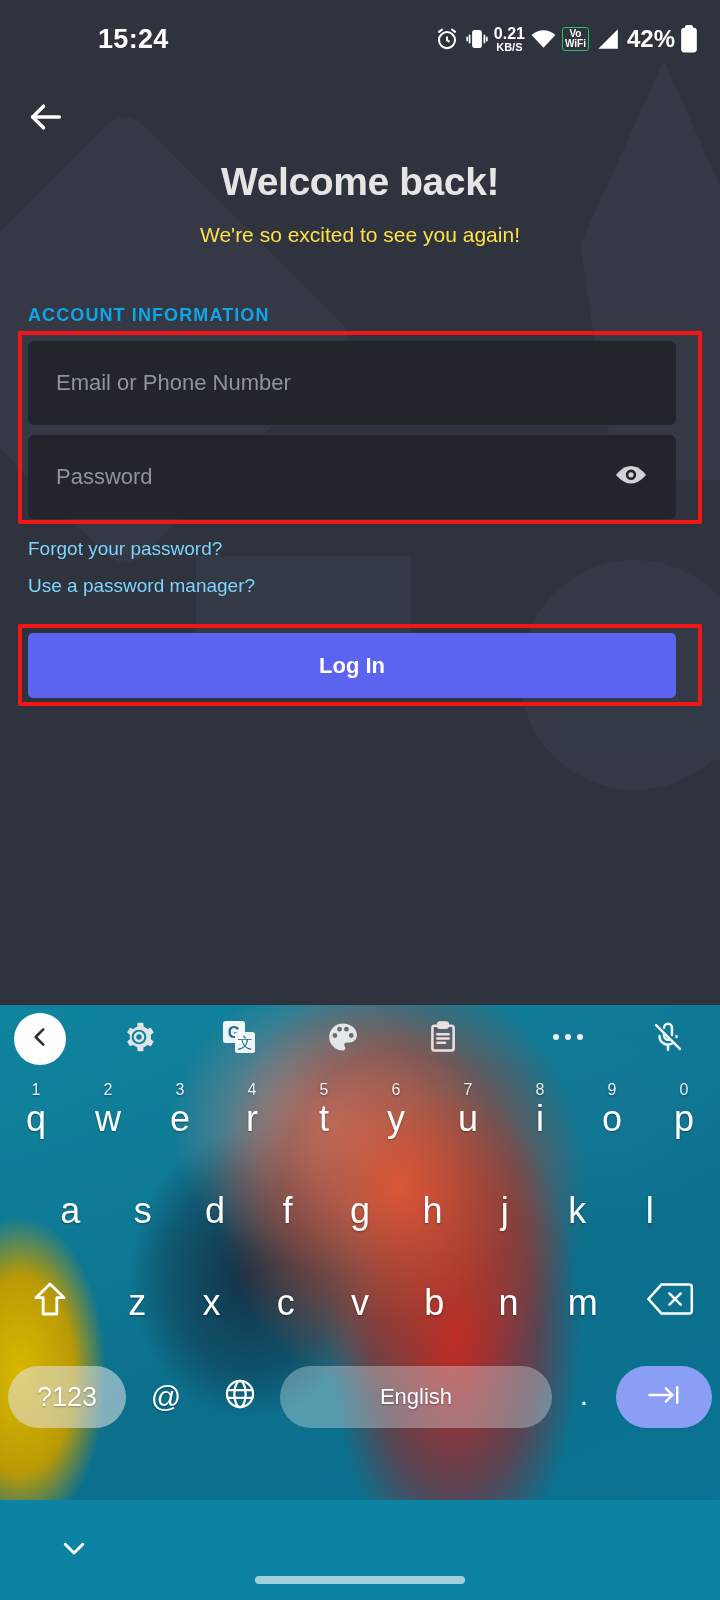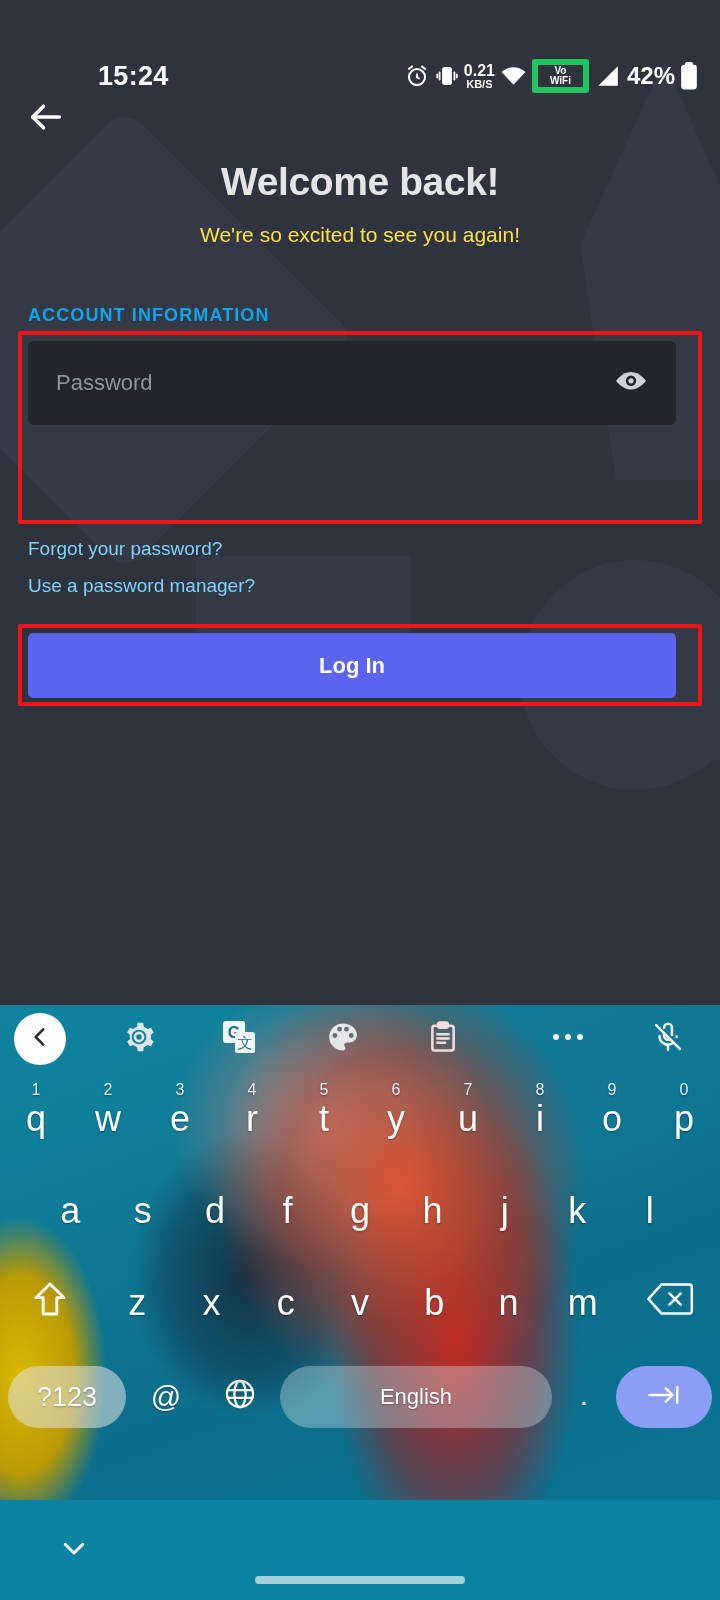--- a/index.html
+++ b/index.html
@@ -32,35 +32,35 @@
   .bg-circle {
     right: -30px; top: 560px; width: 230px; height: 230px;
     border-radius: 50%; background: #343945;
   }
   .bg-rect1 { left: 196px; top: 556px; width: 215px; height: 84px; background:#343946; border-radius:4px;}
   .bg-rect2 { left: 560px; top: 690px; width: 160px; height: 70px; background:#343946; border-radius:4px;}
 
   
   .status-bar {
     position: absolute; left: 0; top: 0; width: 720px; height: 78px;
-    display: flex; align-items: center; color: #ffffff; margin-top: 37px;
+    display: flex; align-items: center; color: #ffffff;
   }
   .status-time {
     position: absolute; left: 98px; font-size: 27px; font-weight: 600;
     letter-spacing: .3px;
   }
   .status-icons {
     position: absolute; right: 22px; display: flex; align-items: center; gap: 5px;
   }
   .sicon { display: flex; align-items: center; justify-content: center; }
   .net-speed { display: flex; flex-direction: column; align-items: center; line-height: 1; }
   .net-speed .v { font-size: 16px; font-weight: 700; }
   .net-speed .u { font-size: 11px; font-weight: 700; }
   .vowifi {
-    border: 6px solid #22c55e; border-radius: 3px; padding: 1px 12px;
+    border: 1px solid #22c55e; border-radius: 3px; padding: 1px 2px;
     display: flex; flex-direction: column; align-items: center; line-height: 1;
   }
   .vowifi .a { font-size: 10px; font-weight: 700; }
   .vowifi .b { font-size: 10px; font-weight: 700; }
   .batt-pct { font-size: 24px; font-weight: 700; margin-left: 2px; text-align: center; }
 
   
   .back-btn {
     position: absolute; left: 22px; top: 95px; width: 48px; height: 48px;
     display: flex; align-items: center; justify-content: center;
@@ -277,20 +277,23 @@
           <path d="M10.5 5.5 4 12l6.5 6.5"></path>
       </svg>
     </span>
   </div>
 
   <div class="page-title">Welcome back!</div>
   <div class="page-sub">We're so excited to see you again!</div>
   <div class="section-label">ACCOUNT INFORMATION</div>
 
   <div class="fields-wrap">
+    <div class="field">
+      <span class="field-placeholder">Email or Phone Number</span>
+    </div>
     <div class="field">
       <span class="field-placeholder">Password</span>
       <span class="eye-btn">
         <span>
           <svg width="38" height="26" viewBox="0 0 38 26" fill="none">
             <path d="M19 4C10.5 4 4 12.8 4 12.8S10.5 21.6 19 21.6 34 12.8 34 12.8 27.5 4 19 4z" fill="#cfd3d8"></path>
             <circle cx="19" cy="12.8" r="5.2" fill="#22252b"></circle>
             <circle cx="19" cy="12.8" r="2.6" fill="#cfd3d8"></circle>
           </svg>
         </span>

